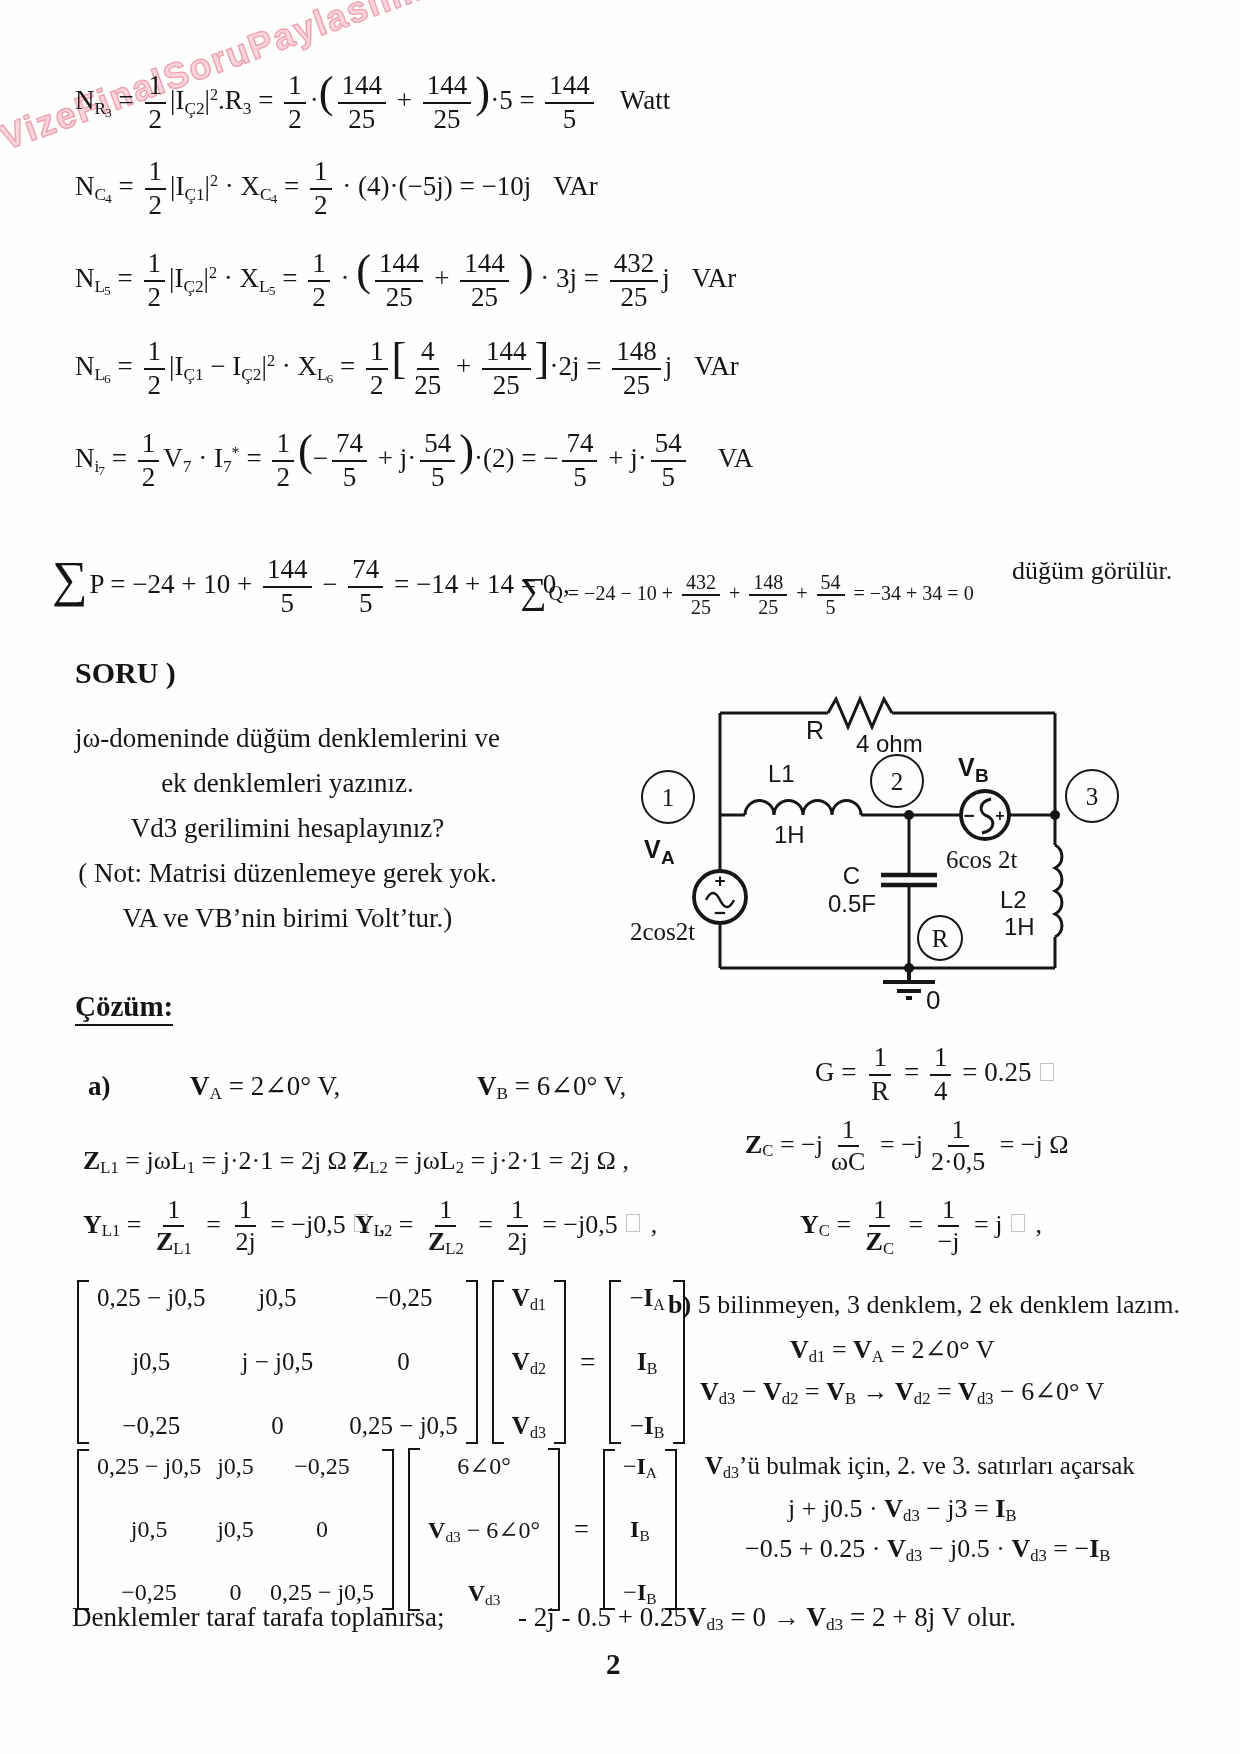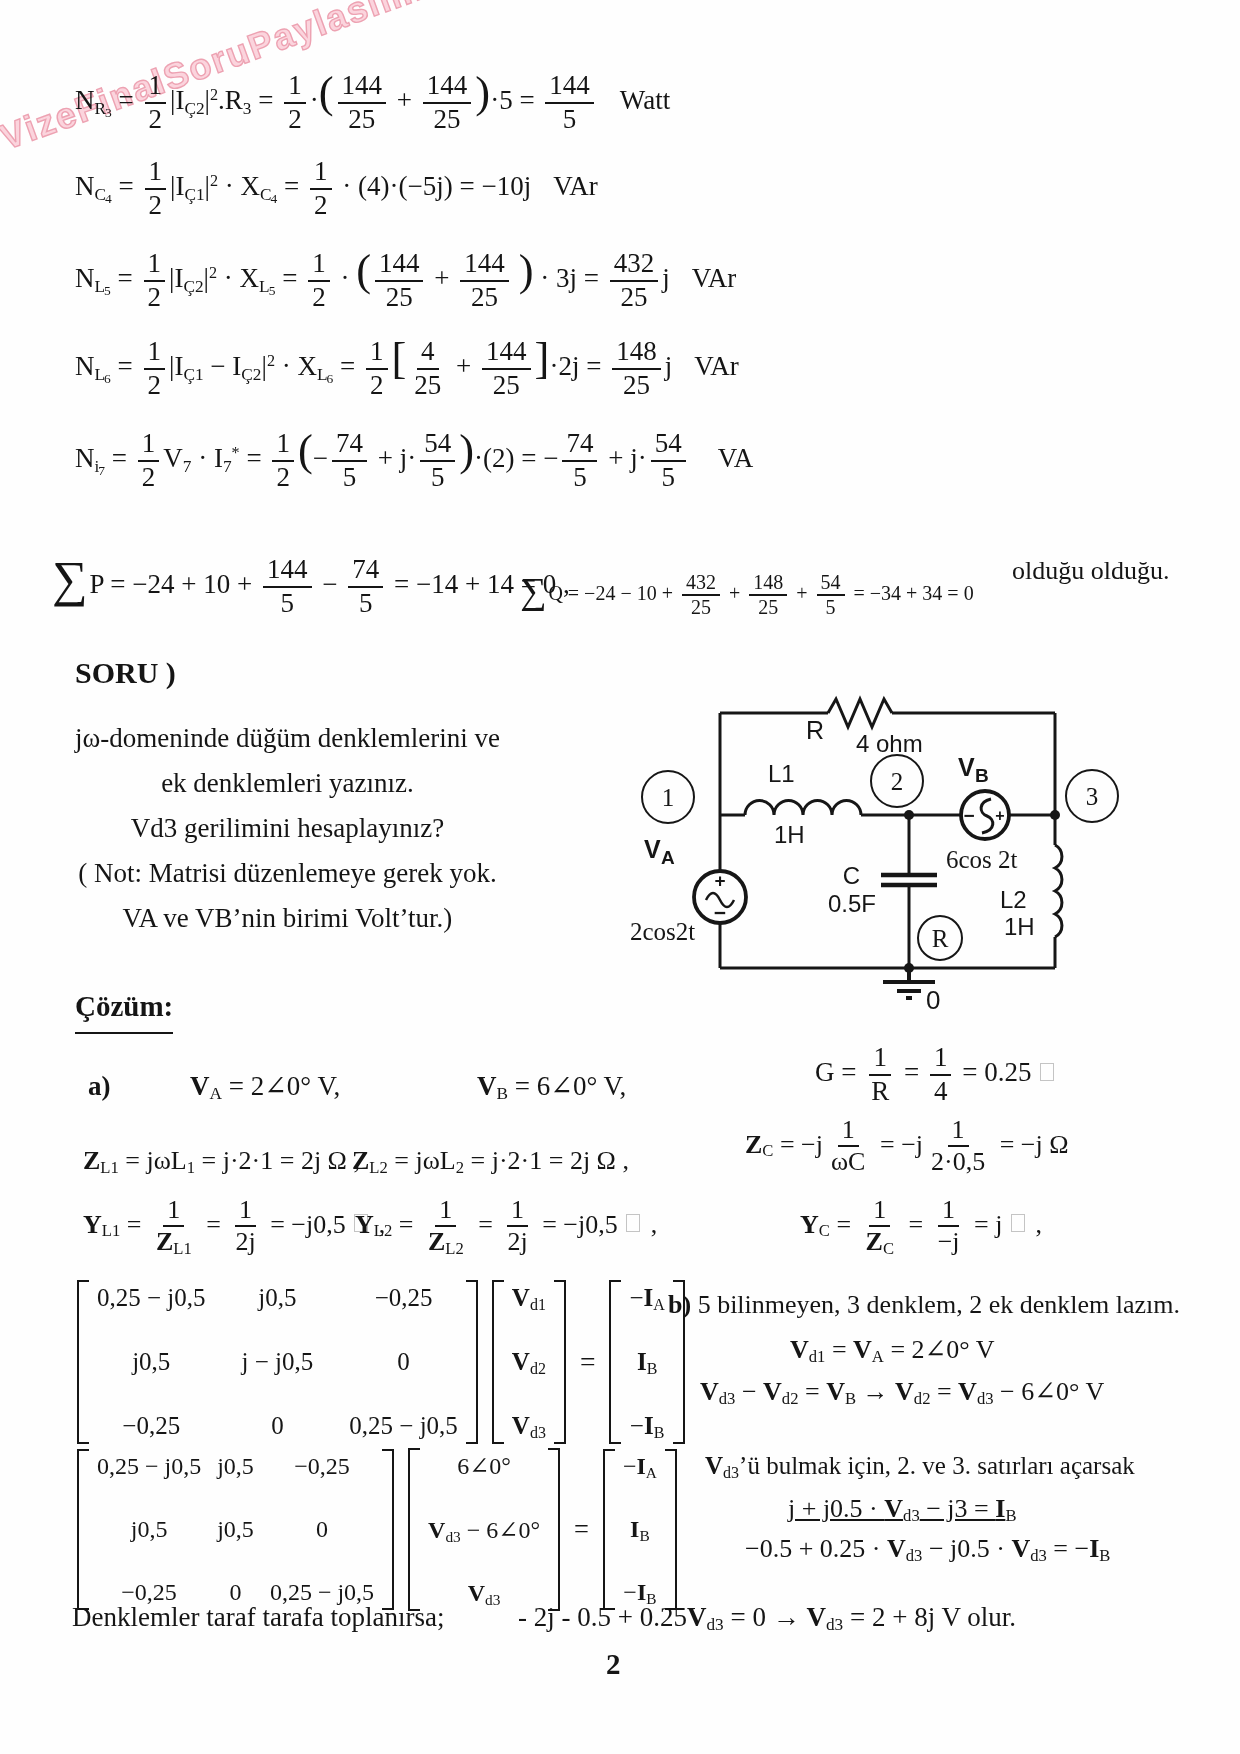--- a/index.html
+++ b/index.html
@@ -19,21 +19,21 @@
   .ssub{font-size:50%;position:relative;top:0.55em;line-height:1;margin-left:-1px;}
   .sup{font-size:60%;position:relative;top:-0.55em;line-height:1;}
   .b{font-weight:bold;}
   .big{font-size:165%;line-height:0;position:relative;top:-2px;}
   .sum{font-size:185%;line-height:0;margin-right:2px;position:relative;top:3px;}
   .ubox{display:inline-block;width:12px;height:16px;border:1.5px solid #c4c4c4;margin:0 4px 0 2px;}
   .sp{display:inline-block;}
   .soru-title{font-size:30px;font-weight:bold;margin-bottom:26px;}
   .soru-line{font-size:27px;line-height:45px;text-align:center;}
   .cozum{font-size:29px;font-weight:bold;border-bottom:2.5px solid #151515;display:inline-block;
-         padding-bottom:9px;}
+         padding-bottom:1px;}
   .matrow{display:flex;align-items:center;gap:10px;}
   .mat{display:inline-flex;align-items:stretch;margin:0 2px;}
   .brk{width:10px;border:2.4px solid #151515;}
   .brk.l{border-right:none;}
   .brk.r{border-left:none;}
   .cells{display:grid;align-items:center;justify-items:center;align-content:center;
          row-gap:7px;column-gap:20px;padding:4px 8px;gap:36px;}
   .mateq{font-size:110%;padding:0 2px;}
   .pagenum{position:absolute;font-size:29px;font-weight:bold;z-index:1;}
   svg text{stroke:none;}
@@ -144,21 +144,21 @@
           <span class="num">432</span>
           <span class="den">25</span>
         </span> + <span class="frac">
           <span class="num">148</span>
           <span class="den">25</span>
         </span> + <span class="frac">
           <span class="num">54</span>
           <span class="den">5</span>
         </span> = −34 + 34 = 0</span>
     </div>
-  <div class="tline" style="left:1012px;top:556px;font-size:26px;">olduğu olduğu.</div>
+  <div class="tline" style="left:1012px;top:556px;font-size:26px;">düğüm görülür.</div>
 
   <div class="blk" style="left:75px;top:656px;">
     <div class="soru-title">SORU )</div>
     <div class="soru-line">jω-domeninde düğüm denklemlerini ve</div>
     <div class="soru-line">ek denklemleri yazınız.</div>
     <div class="soru-line">Vd3 gerilimini hesaplayınız?</div>
     <div class="soru-line">( Not: Matrisi düzenlemeye gerek yok.</div>
     <div class="soru-line"> VA ve VB’nin birimi Volt’tur.)</div>
   </div>
 
@@ -358,21 +358,21 @@
       <span class="brk l"></span>
       <span class="cells" style="grid-template-columns: repeat(1, auto);">
           <div>−<span class="b">I</span><span class="sub">A</span></div>
           <div><span class="b">I</span><span class="sub">B</span></div>
           <div>−<span class="b">I</span><span class="sub">B</span></div>
         </span>
       <span class="brk r"></span>
     </span>
   </div>
   <div class="tline" style="left:705px;top:1452px;font-size:25px;"><span class="eqin"><span class="b">V</span><span class="sub">d3</span>’ü bulmak için, 2. ve 3. satırları açarsak</span></div>
-  <div class="tline" style="left:788px;top:1494px;font-size:26px;text-decoration:underline;"><span class="eqin">j + j0.5 · <span class="b">V</span><span class="sub">d3</span> − j3 = <span class="b">I</span><span class="sub">B</span></span></div>
+  <div class="tline" style="left:788px;top:1494px;font-size:26px;"><span class="eqin">j + j0.5 · <span class="b">V</span><span class="sub">d3</span> − j3 = <span class="b">I</span><span class="sub">B</span></span></div>
   <div class="tline" style="left:745px;top:1534px;font-size:26px;"><span class="eqin">−0.5 + 0.25 · <span class="b">V</span><span class="sub">d3</span> − j0.5 · <span class="b">V</span><span class="sub">d3</span> = −<span class="b">I</span><span class="sub">B</span></span></div>
 
   <div class="tline" style="left:72px;top:1602px;font-size:27px;">Denklemler taraf tarafa toplanırsa;</div>
   <div class="tline" style="left:518px;top:1602px;font-size:27px;"><span class="eqin">- 2j - 0.5 + 0.25<span class="b">V</span><span class="sub">d3</span> = 0  →  <span class="b">V</span><span class="sub">d3</span> = 2 + 8j  V  olur.</span></div>
 
   <div class="pagenum" style="left:606px;top:1648px;">2</div>
 
 </div>
 
 </body></html>

